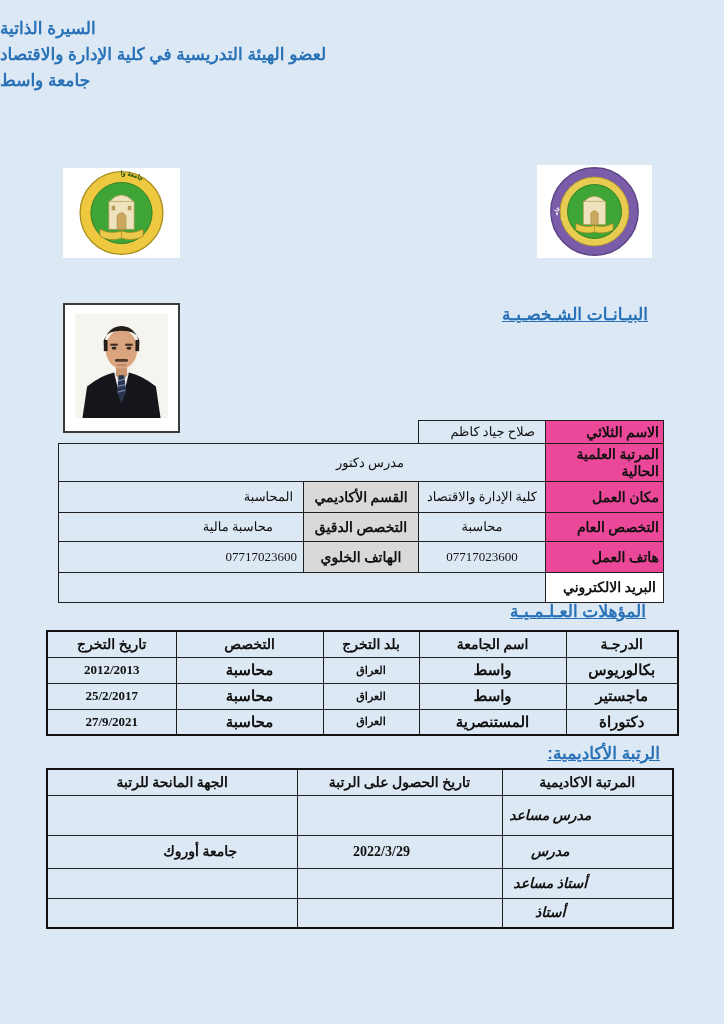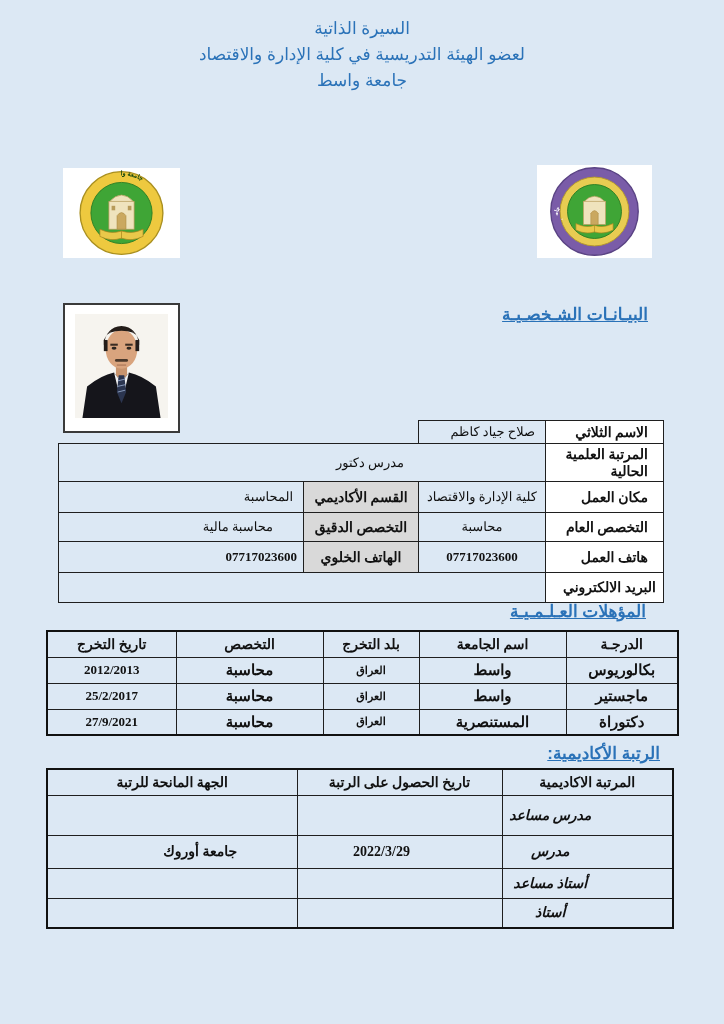--- a/index.html
+++ b/index.html
@@ -1,20 +1,20 @@
 <!DOCTYPE html>
 <html lang="ar" dir="rtl"><head>
 <meta charset="utf-8">
 <style>
   html,body{margin:0;padding:0;background:#dce8f4;}
   .page{position:relative;width:724px;height:1024px;background:#dce8f4;overflow:hidden;
         font-family:"Liberation Serif",serif;direction:rtl;}
   
-  .title{position:absolute;top:16px;left:0;right:0;text-align:center;color:#2a72b8;
-         font-weight:normal;font-size:17px;line-height:26px;font-family:"Liberation Sans",sans-serif;}
+  .title{position:absolute;top:16px;left:0;right:0;text-align:left;color:#2a72b8;
+         font-weight:bold;font-size:17px;line-height:26px;font-family:"Liberation Sans",sans-serif;}
   
   .logo{position:absolute;background:#ffffff;}
   .logo-left{left:63px;top:168px;width:117px;height:90px;}
   .logo-right{left:537px;top:165px;width:115px;height:93px;}
   .logo svg{width:100%;height:100%;display:block;}
   
   .sec-heading{position:absolute;color:#2a72b8;font-weight:bold;font-size:17px;
                text-decoration:underline;font-family:"Liberation Sans",sans-serif;}
   .h-personal{top:304px;right:76px;}
   .h-qual{top:601px;right:78px;}
@@ -22,30 +22,30 @@
   
   .photo{position:absolute;left:63px;top:303px;width:117px;height:130px;background:#fff;
          border:2px solid #3a3a3a;box-sizing:border-box;padding:7px 10px 11px 10px;}
   .photo svg{width:100%;height:100%;display:block;}
   
   table{border-collapse:collapse;table-layout:fixed;position:absolute;direction:rtl;}
   td{overflow:hidden;white-space:normal;padding:1px 4px;color:#111;}
   
   .t-personal{left:58px;top:420px;width:605px;}
   .t-personal td{border:1px solid #1f1f1f;font-size:13px;}
-  .t-personal .hd{background:#ffffff;font-weight:bold;font-size:14px;text-align:right;padding-right:15px;}
+  .t-personal .hd{background:#ec4899;font-weight:bold;font-size:14px;text-align:right;padding-right:4px;}
   .t-personal .hd2{background:#d9d9d9;font-weight:bold;font-size:14px;text-align:center;}
   .t-personal .hdw{background:#fff;font-weight:bold;font-size:14px;text-align:right;padding-right:7px;}
   .ghost{border:none !important;background:transparent !important;}
   .vc{text-align:center;}
   .vr{text-align:right;padding-right:10px;}
   .vr30{text-align:right;padding-right:30px;}
   .vr6{text-align:right;padding-right:6px;}
   .sm{font-size:11px;}
-  .ph{font-weight:bold;font-size:15px;}
+  .ph{font-weight:normal;font-size:15px;}
   .shiftc{text-align:center;padding-left:140px;}
   .r1{height:23px;} .r2{height:38px;} .r3{height:31px;} .r4{height:29px;} .r5{height:31px;} .r6{height:30px;}
   
   .t-qual{left:46px;top:630px;width:631px;border:2px solid #111;}
   .t-qual td{border:1px solid #1f1f1f;text-align:center;font-weight:bold;}
   .t-qual tr{height:26px;}
   .qhdr{font-size:14px;}
   .deg{font-size:15px;} .uni{font-size:15px;}
   .cty{font-size:11px;font-weight:normal;}
   .spc{font-size:15px;} .dt{font-size:13px;margin-left:15px;}

